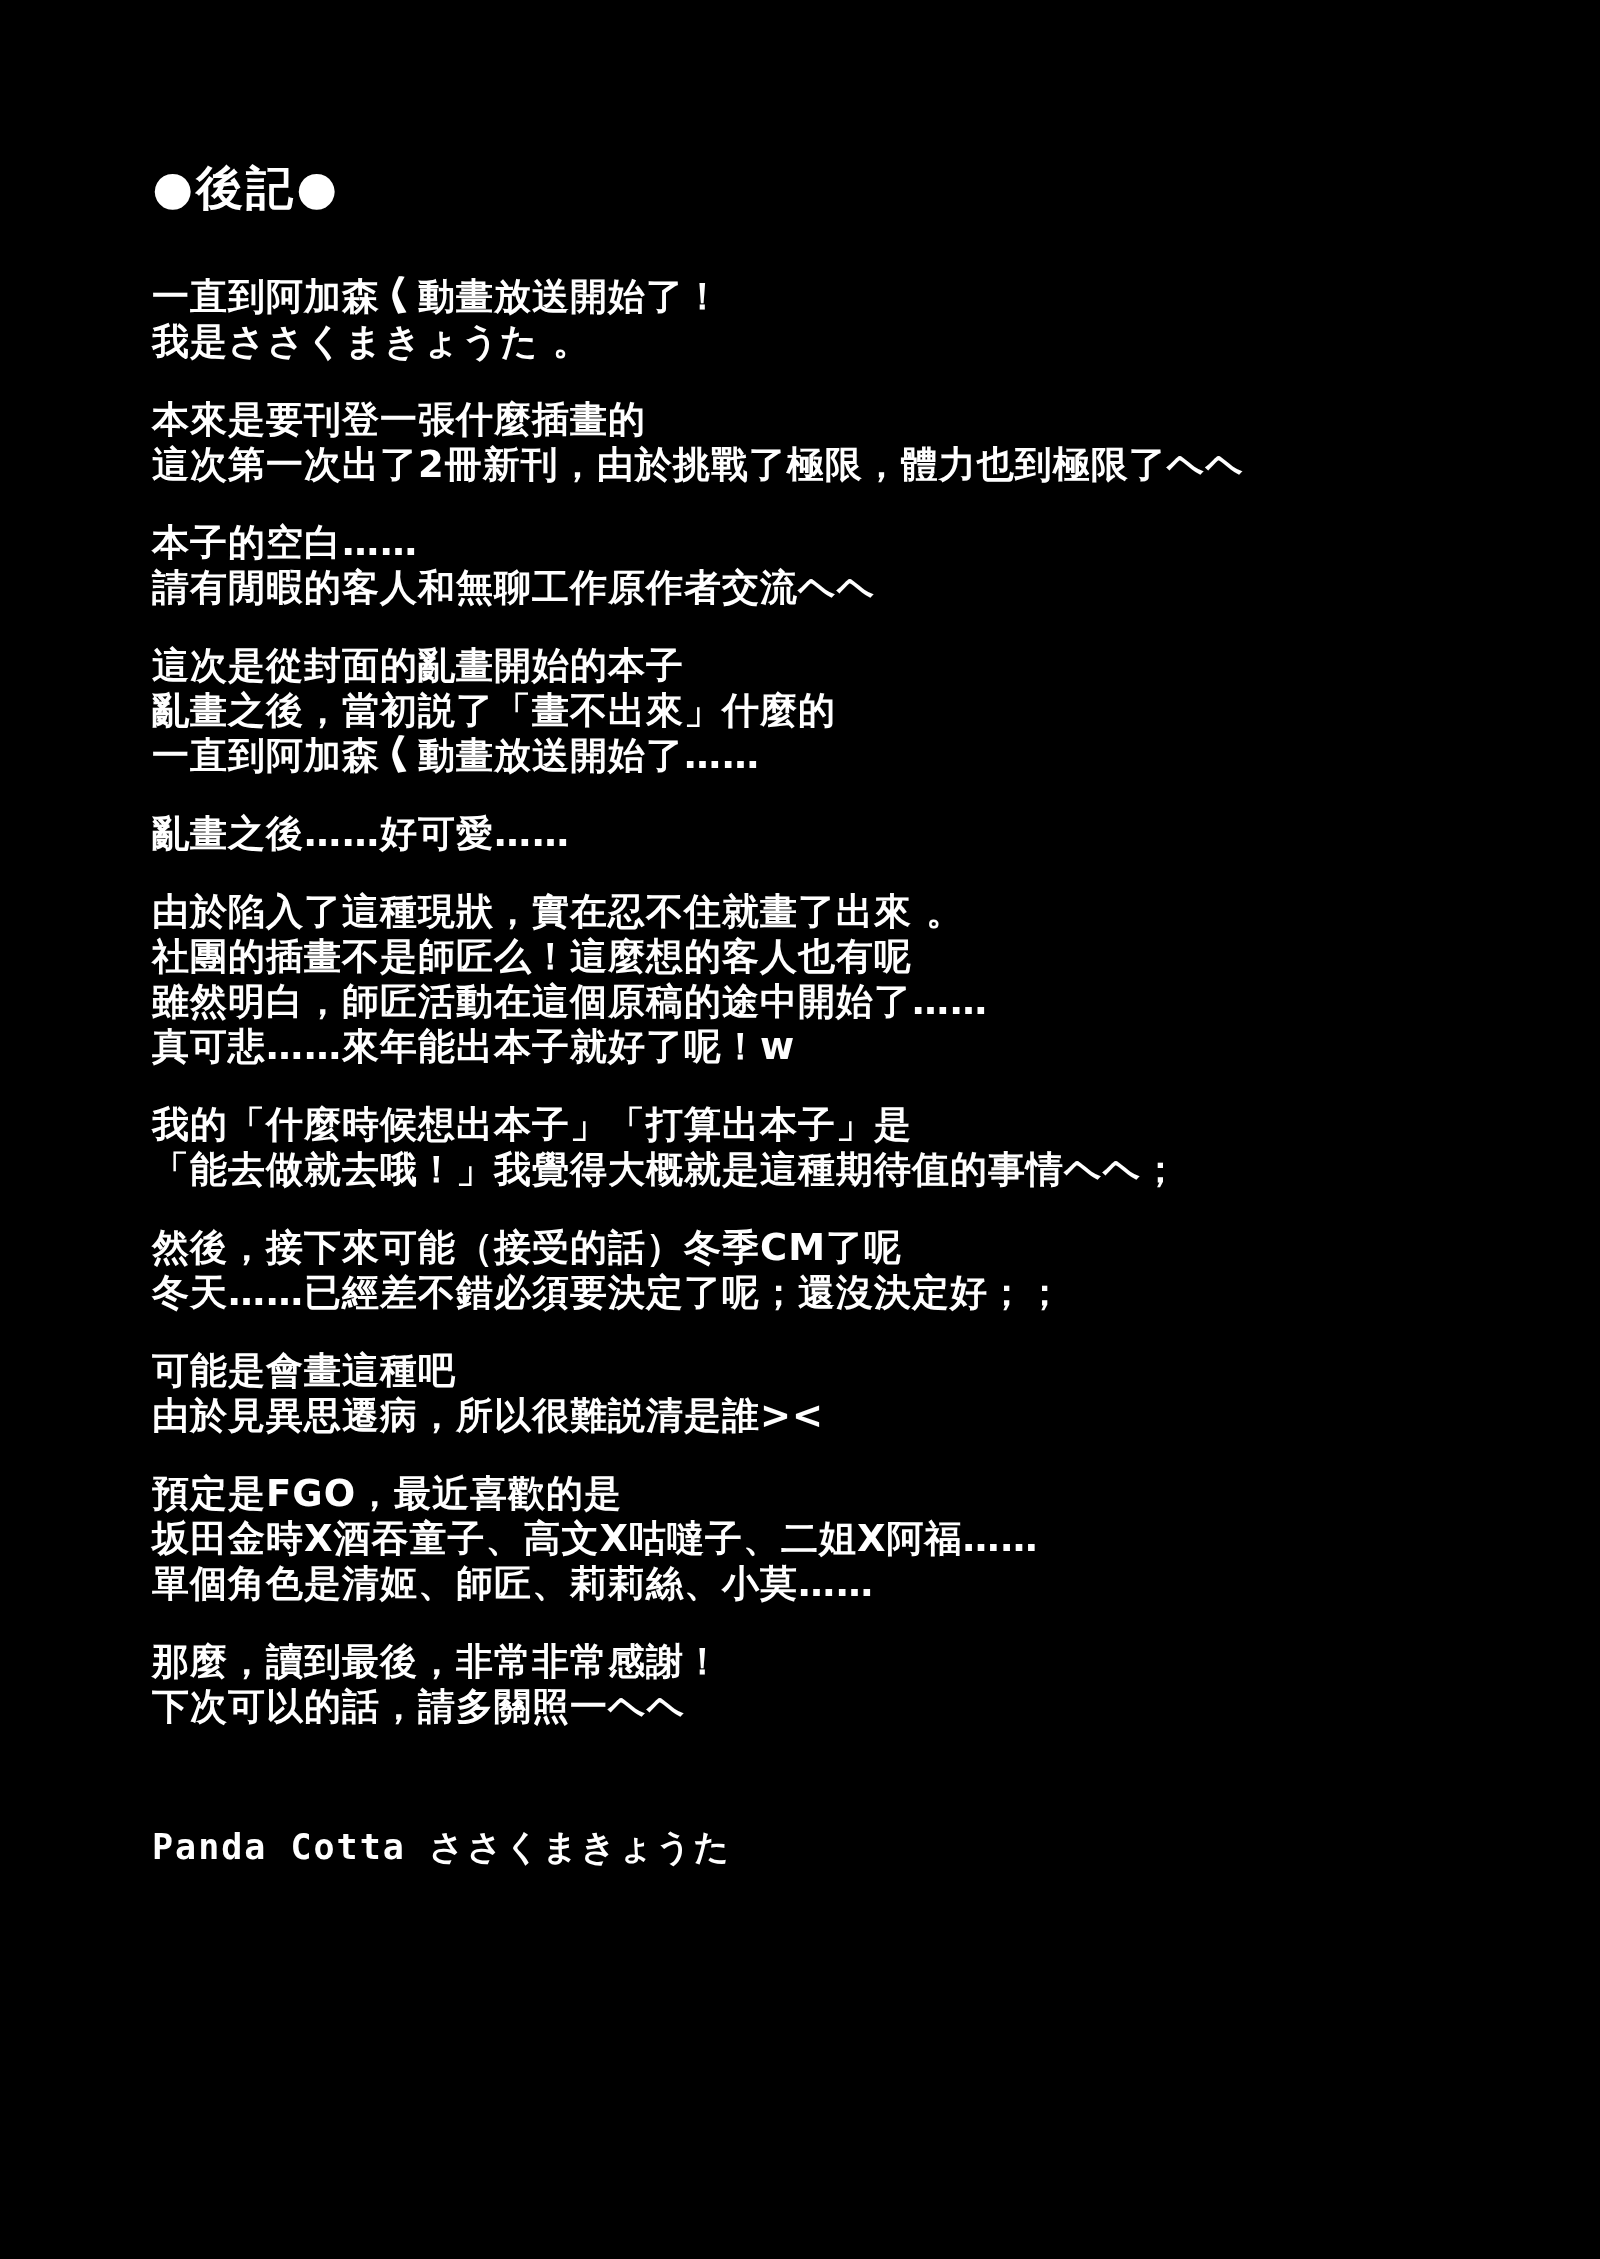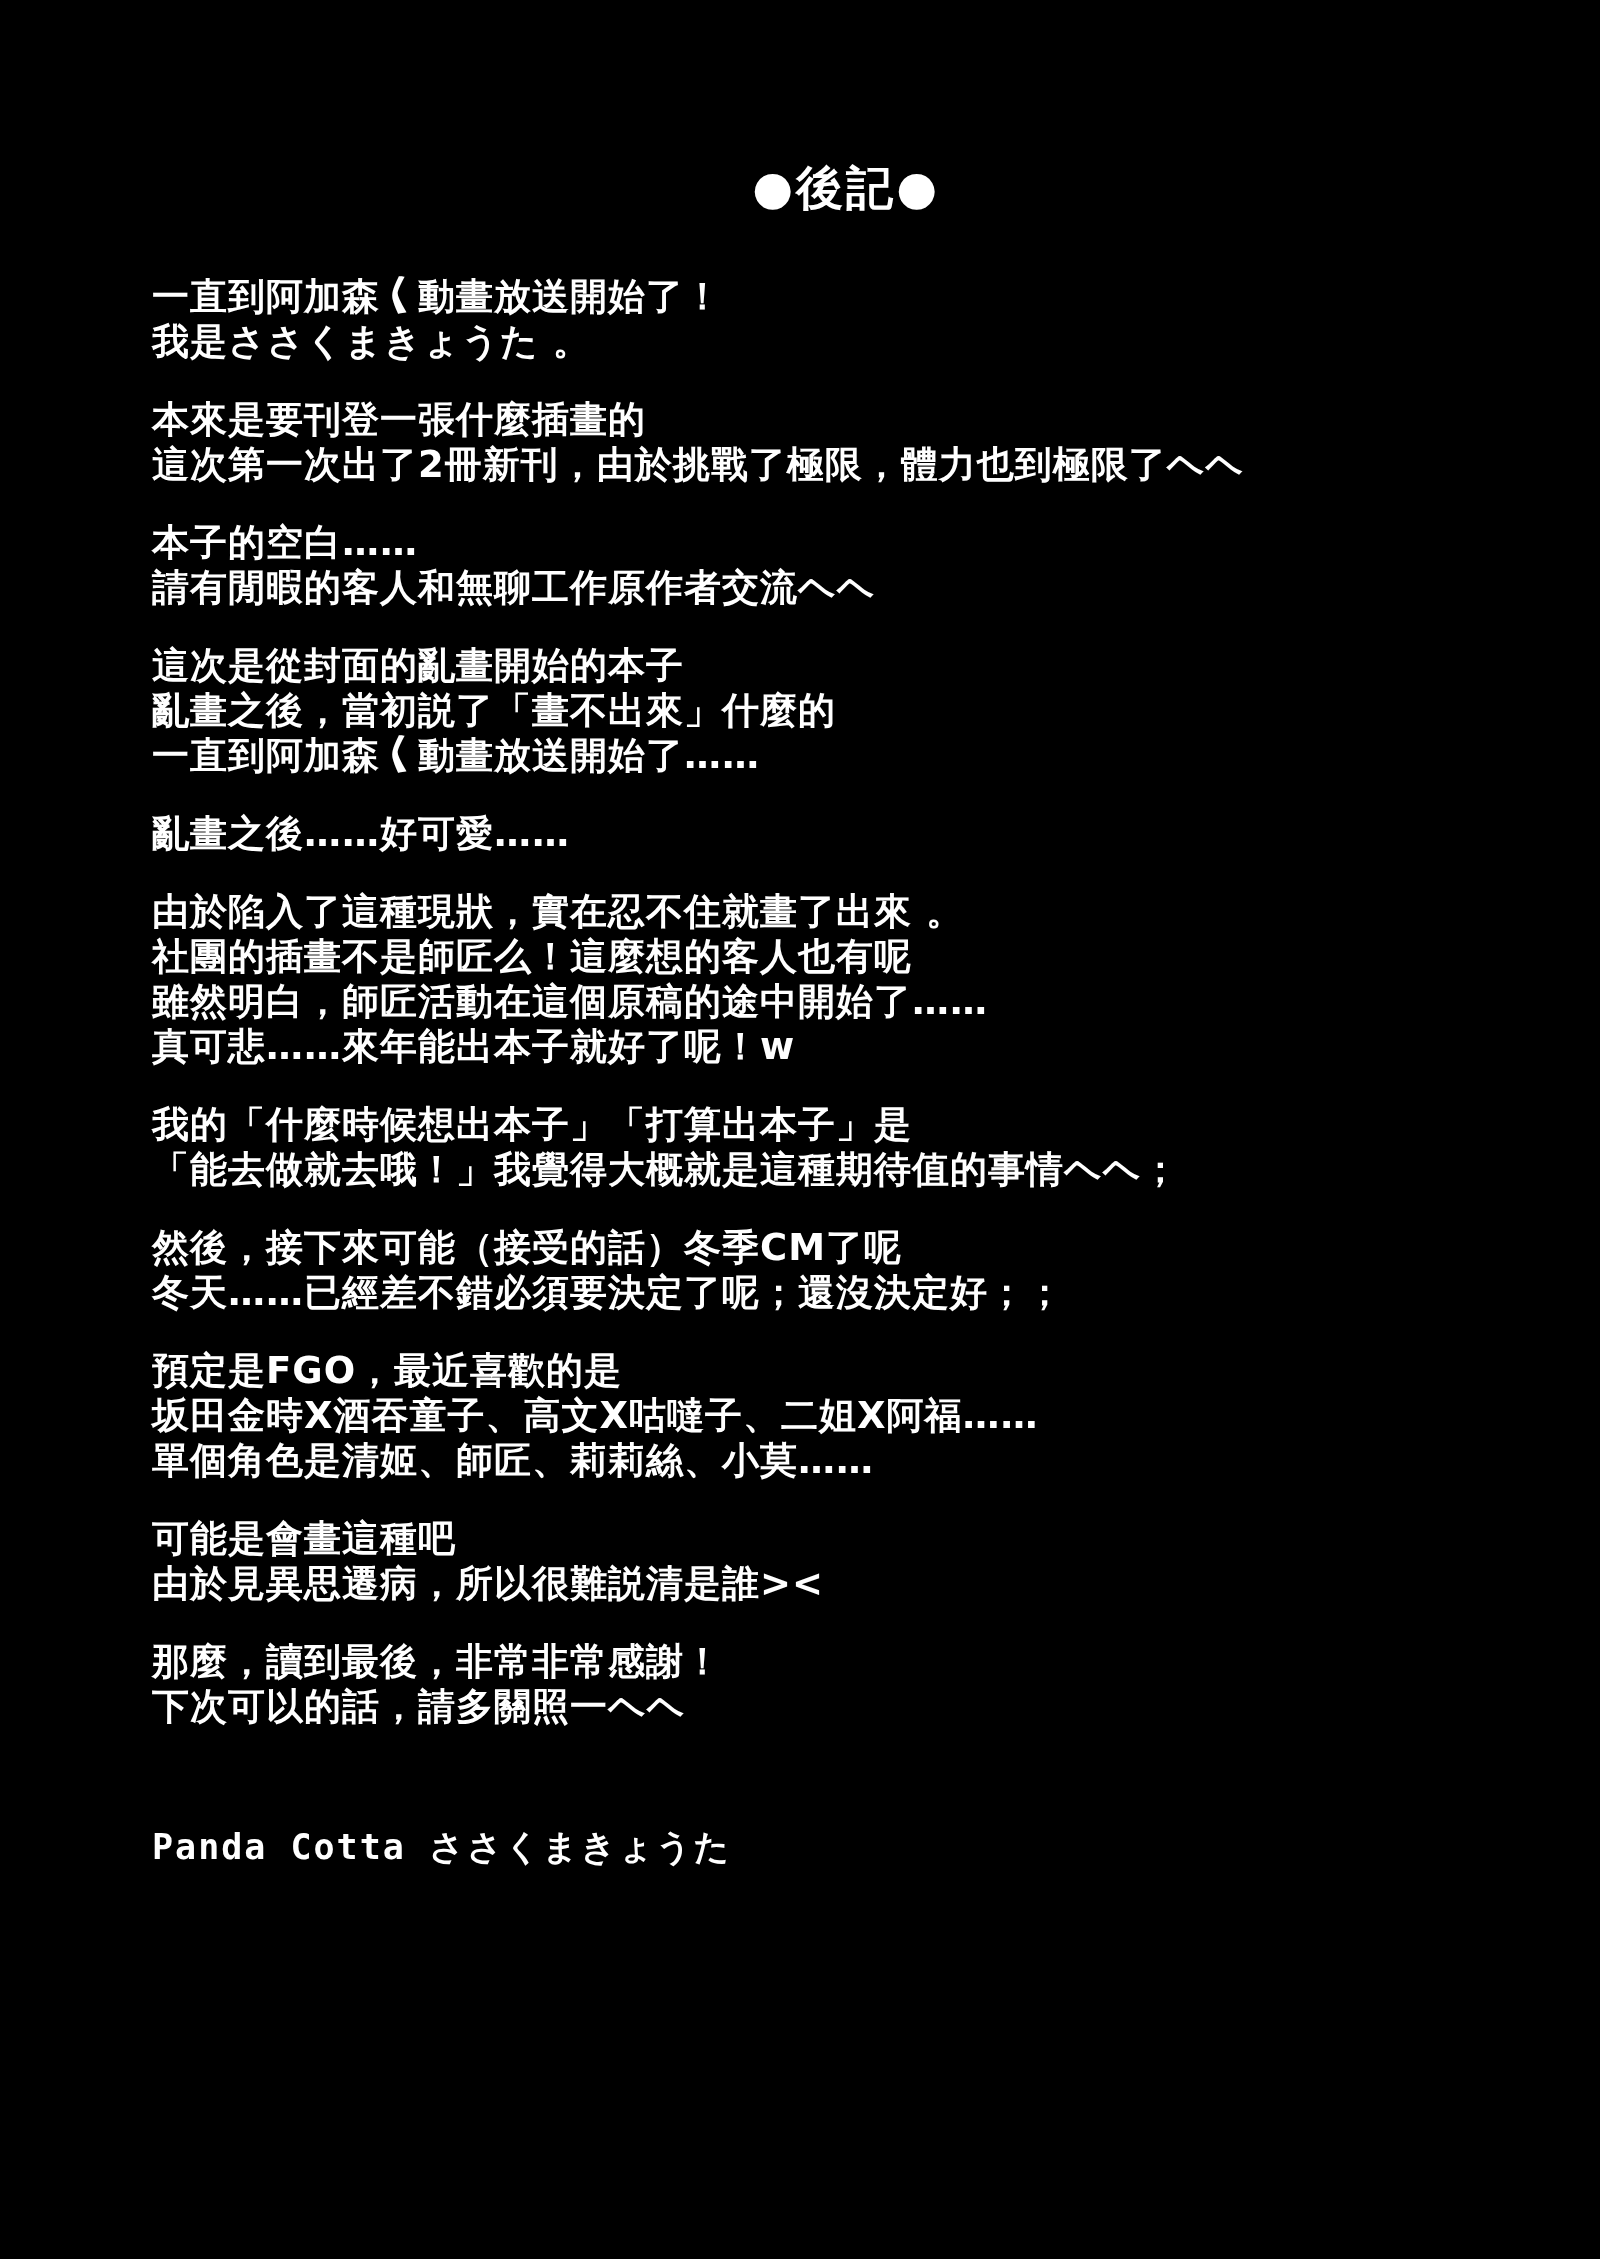--- a/index.html
+++ b/index.html
@@ -21,21 +21,20 @@
     left: 152px;
     top: 160px;
     right: 60px;
   }
   .title {
     font-size: 47px;
     line-height: 56px;
     font-weight: bold;
     letter-spacing: 3px;
     margin: 0 0 58px 0;
-    text-align: center;
   }
   p.para {
     font-size: 37px;
     line-height: 45px;
     font-weight: bold;
     letter-spacing: 1px;
     margin: 0 0 33px 0;
     white-space: pre-line;
   }
   .signature {
@@ -64,22 +63,22 @@
 一直到阿加森〱動畫放送開始了……</p>
     <p class="para">亂畫之後……好可愛……</p>
     <p class="para">由於陷入了這種現狀，實在忍不住就畫了出來 。
 社團的插畫不是師匠么！這麼想的客人也有呢
 雖然明白，師匠活動在這個原稿的途中開始了……
 真可悲……來年能出本子就好了呢！w</p>
     <p class="para">我的「什麼時候想出本子」「打算出本子」是
 「能去做就去哦！」我覺得大概就是這種期待值的事情ヘヘ；</p>
     <p class="para">然後，接下來可能（接受的話）冬季CM了呢
 冬天……已經差不錯必須要決定了呢；還沒決定好；；</p>
+    <p class="para">可能是會畫這種吧
+由於見異思遷病，所以很難説清是誰&gt;&lt;</p>
     <p class="para">預定是FGO，最近喜歡的是
 坂田金時X酒吞童子、高文X咕噠子、二姐X阿福……
 單個角色是清姬、師匠、莉莉絲、小莫……</p>
-    <p class="para">可能是會畫這種吧
-由於見異思遷病，所以很難説清是誰&gt;&lt;</p>
     <p class="para">那麼，讀到最後，非常非常感謝！
 下次可以的話，請多關照一ヘヘ</p>
     <div class="signature">Panda Cotta ささくまきょうた</div>
   </div>
 </div>
 
 </body></html>

